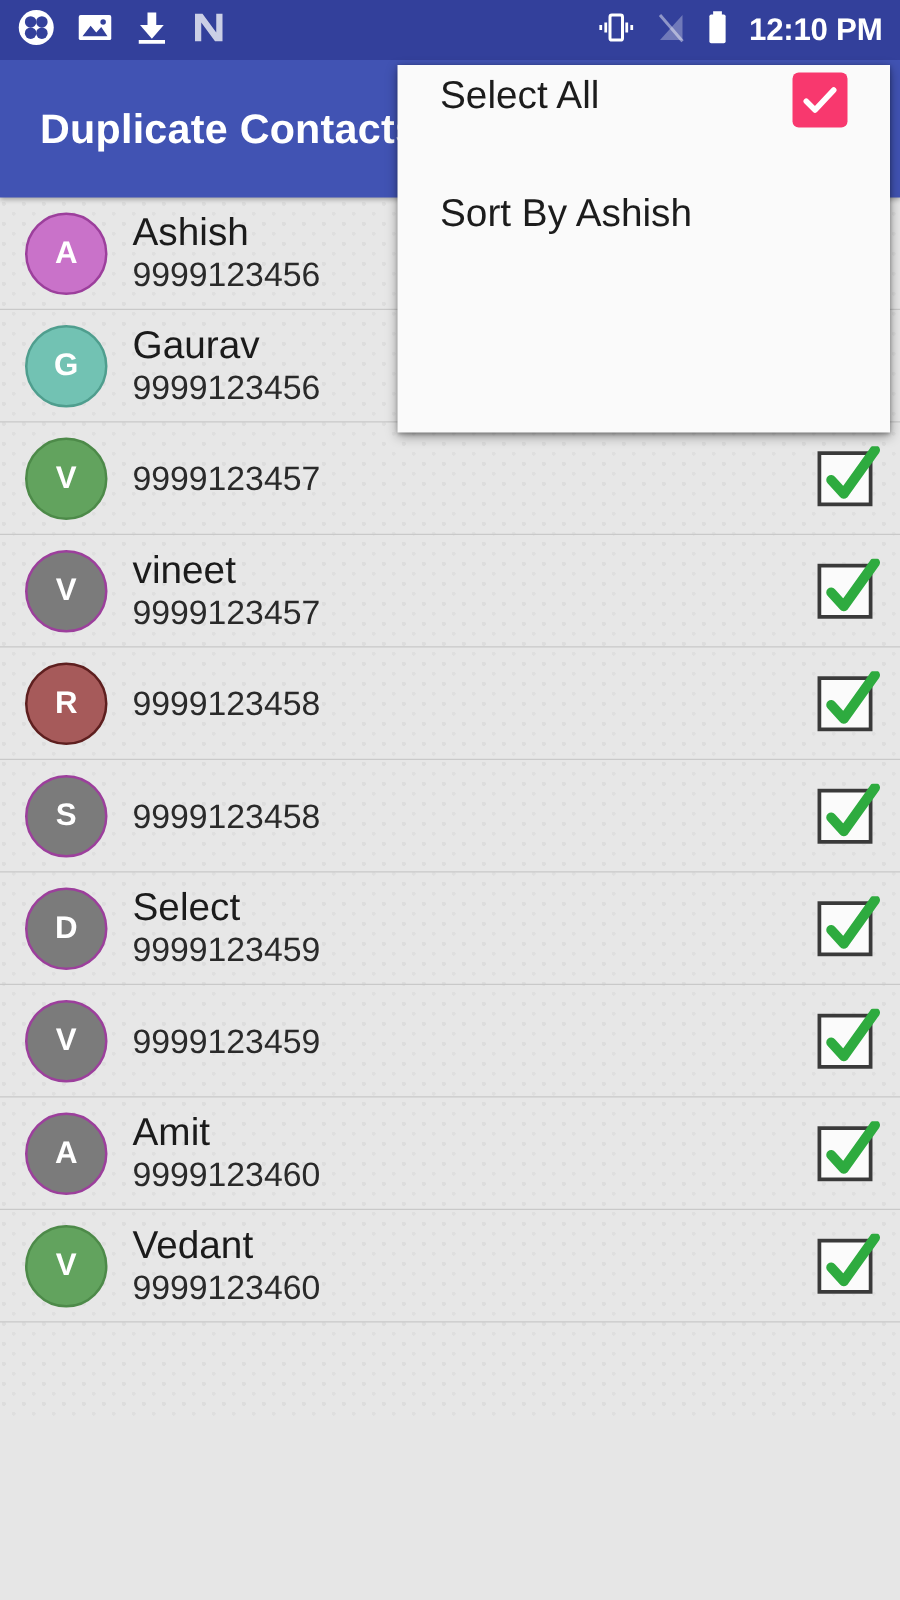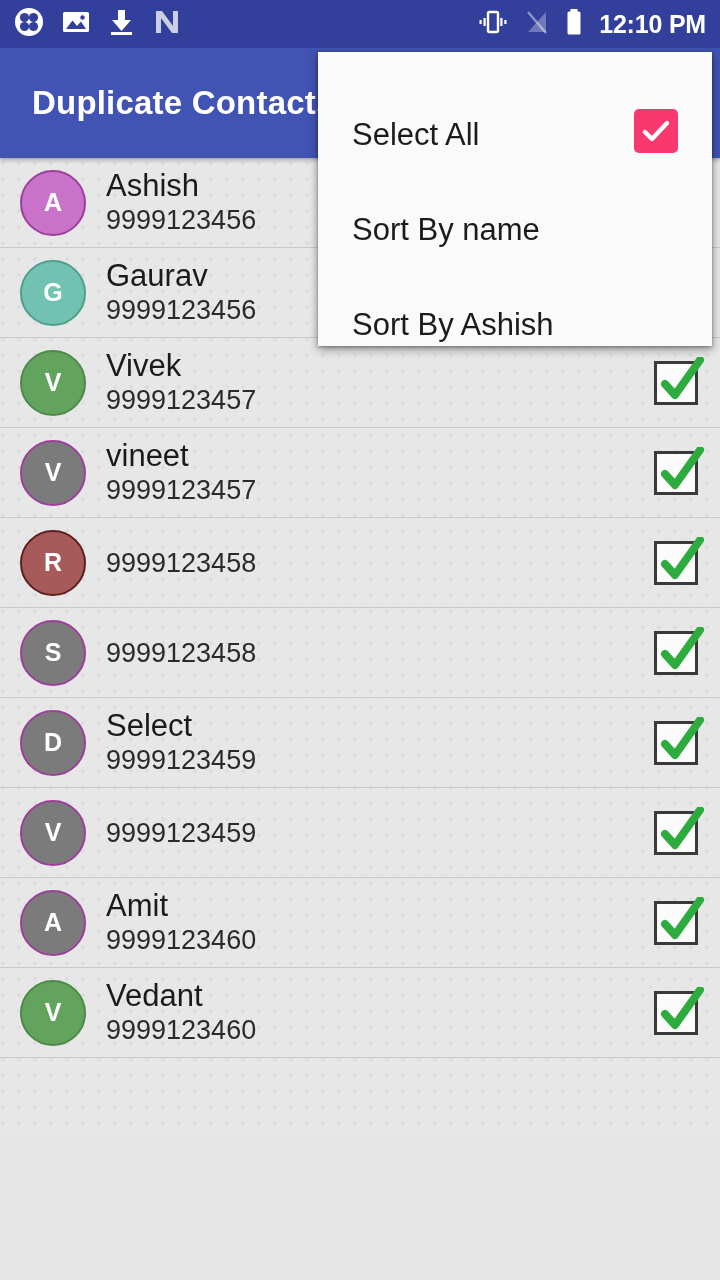--- a/index.html
+++ b/index.html
@@ -113,21 +113,21 @@
     position:absolute;
     top:52px; left:318px;
     width:394px; height:294px;
     background:#fafafa;
     z-index:10;
     box-shadow:0 3px 9px rgba(0,0,0,0.42), 0 1px 3px rgba(0,0,0,0.28);
     padding-top:6px;
   }
   .menu-item {
     height:95px;
-    display:flex; align-items:flex-end;
+    display:flex; align-items:flex-start;
     padding:0 34px;
     gap:42px;
   }
   .menu-label {
     font-size:31px;
     color:#1c1c1c;
     white-space:nowrap;
   }
   .menu-check {
     margin-left:auto;
@@ -224,21 +224,20 @@
         </div>
         <div class="row-check">
           <svg width="48" height="52" viewBox="0 0 48 52">
             <path d="M8 27 L18 38 L43 3" fill="none" stroke="#2eab3f" stroke-width="8" stroke-linecap="round" stroke-linejoin="round"></path>
           </svg>
         </div>
       </div>
       <div class="contact-row">
         <div class="avatar" style="background: rgb(98, 163, 94); border: 2px solid rgb(77, 138, 73);">V</div>
         <div class="contact-text">
-          <div class="contact-name">Vivek</div>
           <div class="contact-number">9999123457</div>
         </div>
         <div class="row-check">
           <svg width="48" height="52" viewBox="0 0 48 52">
             <path d="M8 27 L18 38 L43 3" fill="none" stroke="#2eab3f" stroke-width="8" stroke-linecap="round" stroke-linejoin="round"></path>
           </svg>
         </div>
       </div>
       <div class="contact-row">
         <div class="avatar" style="background: rgb(123, 123, 123); border: 2px solid rgb(156, 63, 156);">V</div>
@@ -326,20 +325,17 @@
   <div id="popup-menu">
       <div class="menu-item">
         <span class="menu-label">Select All</span>
         <span class="menu-check" style="background: rgb(248, 56, 110);">
           <svg width="30" height="24" viewBox="0 0 30 24">
             <path d="M4 13 L11 20 L26 4" fill="none" stroke="#ffffff" stroke-width="4.4" stroke-linecap="round" stroke-linejoin="round"></path>
           </svg>
         </span>
       </div>
       <div class="menu-item">
-        <span class="menu-label">Sort By name</span>
-      </div>
-      <div class="menu-item">
         <span class="menu-label">Sort By Ashish</span>
       </div>
     </div>
 
 </div>
 
 </body></html>

